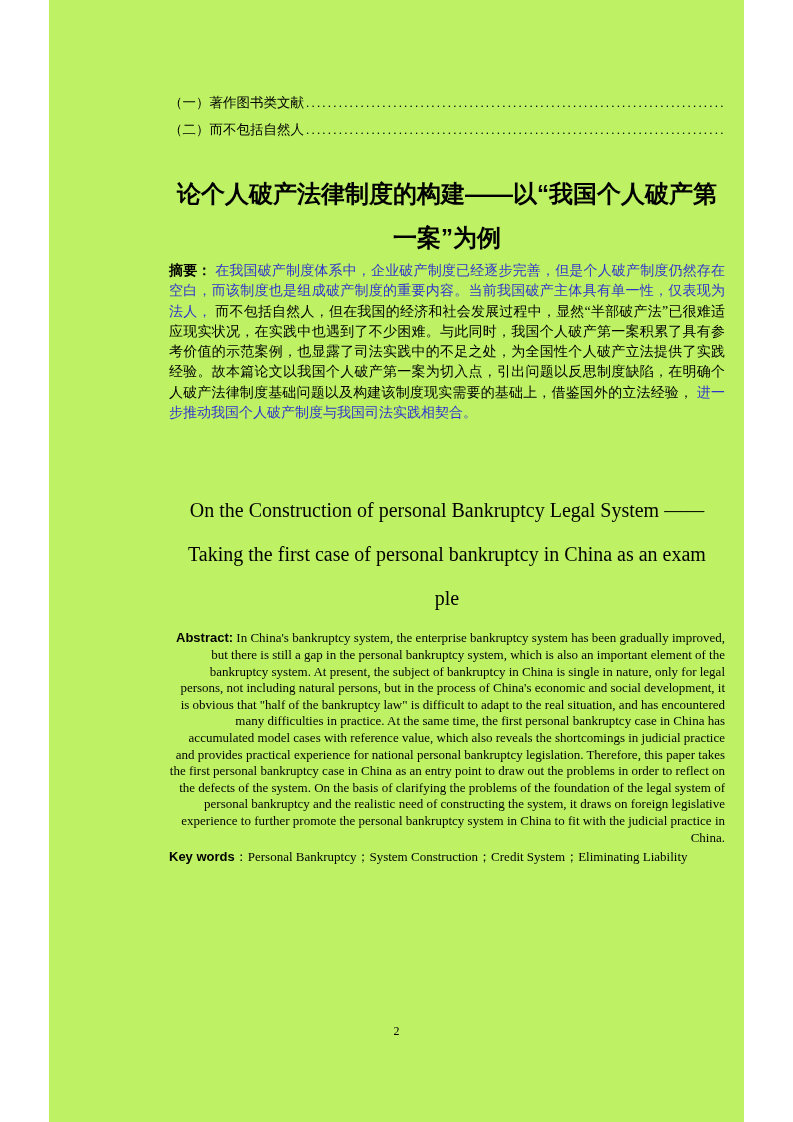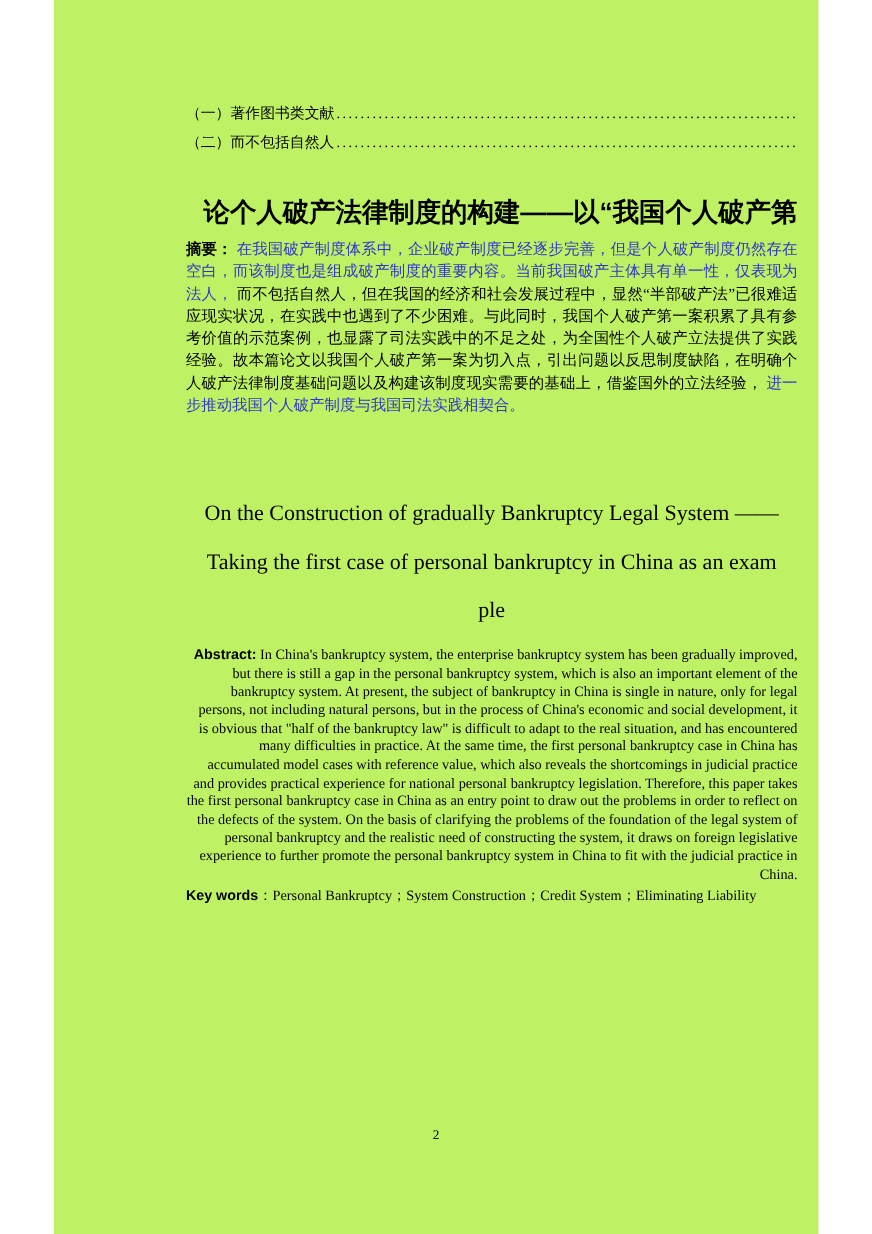--- a/index.html
+++ b/index.html
@@ -29,21 +29,21 @@
     font-size: 13px;
   }
 
   
   .title-cn {
     margin: 29px 0 0 0;
     font-family: "Liberation Sans", "DejaVu Sans", sans-serif;
     font-weight: bold;
     font-size: 24px;
     line-height: 44px;
-    text-align: right;
+    text-align: center;
   }
   .title-cn .tline { display: block; }
 
   
   .abs-cn {
     margin: 0;
     font-size: 14px;
     line-height: 20.3px;
     text-align: justify;
   }
@@ -94,32 +94,33 @@
         <span class="toc-leader">........................................................................................................................................................</span>
       </div>
       <div class="toc-row">
         <span class="toc-label">（二）而不包括自然人</span>
         <span class="toc-leader">........................................................................................................................................................</span>
       </div>
     </div>
 
     <div class="title-cn">
       <span class="tline">论个人破产法律制度的构建——以“我国个人破产第</span>
+      <span class="tline">一案”为例</span>
     </div>
 
     <p class="abs-cn">
       <span class="label-hei">摘要：</span>
       <span class="blue">在我国破产制度体系中，企业破产制度已经逐步完善，但是个人破产制度仍然存在空白，而该制度也是组成破产制度的重要内容。当前我国破产主体具有单一性，仅表现为法人，</span>
       <span>而不包括自然人，但在我国的经济和社会发展过程中，显然“半部破产法”已很难适应现实状况，在实践中也遇到了不少困难。与此同时，我国个人破产第一案积累了具有参考价值的示范案例，也显露了司法实践中的不足之处，为全国性个人破产立法提供了实践经验。故本篇论文以我国个人破产第一案为切入点，引出问题以反思制度缺陷，在明确个人破产法律制度基础问题以及构建该制度现实需要的基础上，借鉴国外的立法经验，</span>
       <span class="blue">进一步推动我国个人破产制度与我国司法实践相契合。</span>
     </p>
 
 
     <div class="title-en">
-      <span class="tline">On the Construction of gradually Bankruptcy Legal System ——</span>
+      <span class="tline">On the Construction of personal Bankruptcy Legal System ——</span>
       <span class="tline">Taking the first case of personal bankruptcy in China as an exam</span>
       <span class="tline">ple</span>
     </div>
 
     <p class="abs-en">
       <span class="label-hei">Abstract:</span><span> In China's bankruptcy system, the enterprise bankruptcy system has been gradually improved, but there is still a gap in the personal bankruptcy system, which is also an important element of the bankruptcy system. At present, the subject of bankruptcy in China is single in nature, only for legal persons, not including natural persons, but in the process of China's economic and social development, it is obvious that "half of the bankruptcy law" is difficult to adapt to the real situation, and has encountered many difficulties in practice. At the same time, the first personal bankruptcy case in China has accumulated model cases with reference value, which also reveals the shortcomings in judicial practice and provides practical experience for national personal bankruptcy legislation. Therefore, this paper takes the first personal bankruptcy case in China as an entry point to draw out the problems in order to reflect on the defects of the system. On the basis of clarifying the problems of the foundation of the legal system of personal bankruptcy and the realistic need of constructing the system, it draws on foreign legislative experience to further promote the personal bankruptcy system in China to fit with the judicial practice in China.</span>
     </p>
 
     <p class="kw-en">
       <span class="label-hei">Key words</span><span>：</span><span>Personal Bankruptcy；System Construction；Credit System；Eliminating Liability</span>

